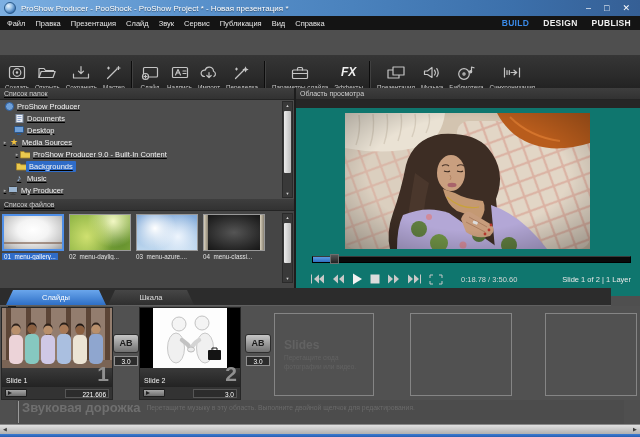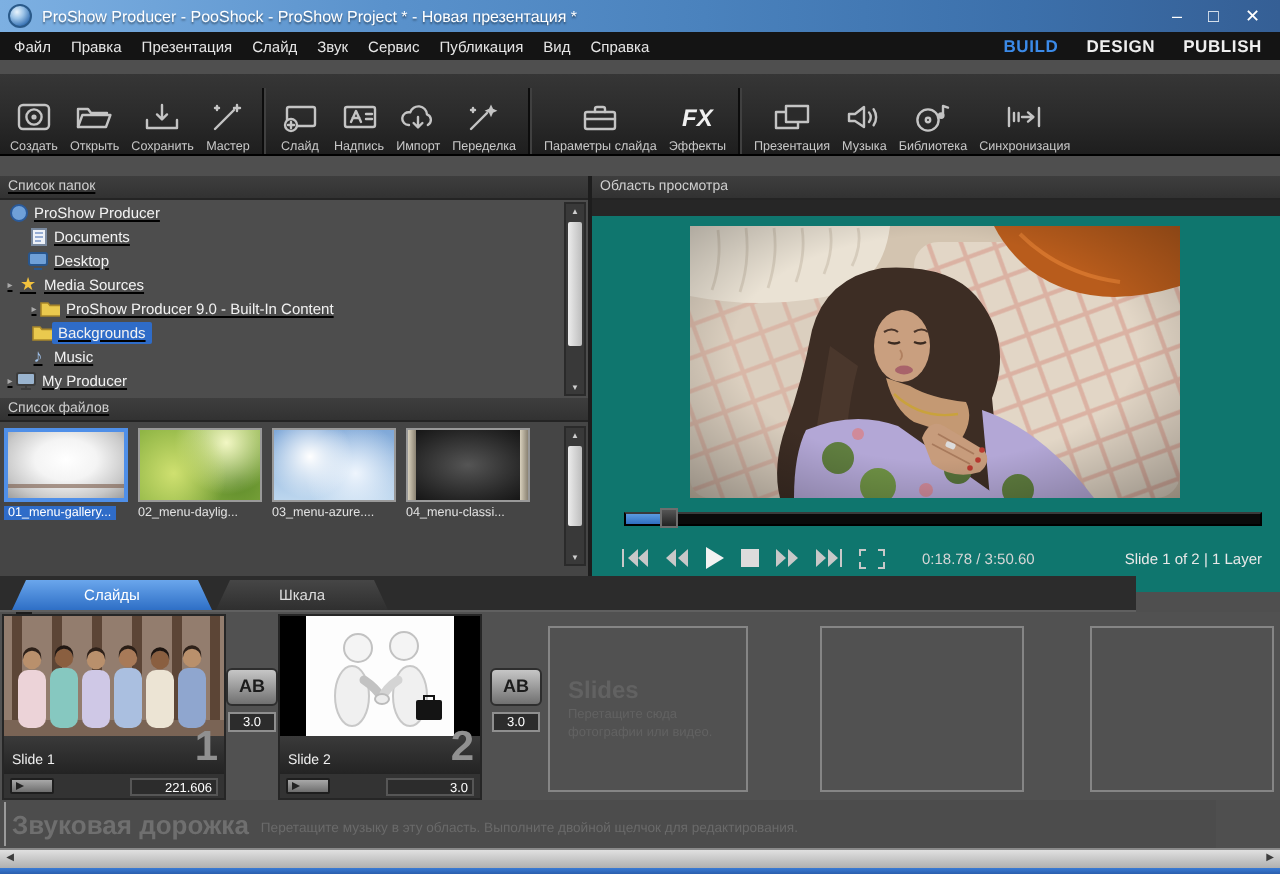--- a/index.html
+++ b/index.html
@@ -30,23 +30,23 @@
     background:linear-gradient(180deg,#323232,#262626);border-bottom:1px solid #161616;box-sizing:border-box;
     display:flex;align-items:flex-end;}
   .show-tab{margin-left:10px;height:14px;line-height:14px;padding:0 16px;font-size:7.5px;color:#fff;
     background:linear-gradient(180deg,#4e4e4e,#2f2f2f);
     clip-path:polygon(7px 0,calc(100% - 7px) 0,100% 100%,0 100%);}
   .newtab{width:11px;height:11px;margin:0 0 2px 7px;border:1px solid #5c5c5c;background:#323232;color:#c0c0c0;
     font-size:8px;line-height:10px;text-align:center;}
   .tab-summary{margin-left:auto;font-size:7px;color:#b2b2b2;padding:0 6px 4px 0;}
 
   
-  .toolbar{position:absolute;top:37px;left:0;width:640px;height:41px;
+  .toolbar{position:absolute;top:55px;left:0;width:640px;height:41px;
     background:linear-gradient(180deg,#363636 0%,#2a2a2a 55%,#1e1e1e 100%);border-bottom:1px solid #000;
-    box-sizing:border-box;display:flex;align-items:flex-end;padding:3px 2px 0 2px;}
+    box-sizing:border-box;display:flex;align-items:center;padding:3px 2px 0 2px;}
   .tbtn{display:flex;flex-direction:column;align-items:center;padding:0 3px;flex:0 0 auto;}
   .ticon{height:19px;display:flex;align-items:center;justify-content:center;}
   .ticon svg{stroke:#c4c4c4;fill:none;stroke-width:1.2;stroke-linecap:round;stroke-linejoin:round;}
   .tlabel{font-size:6.3px;color:#c8c8c8;margin-top:2px;white-space:nowrap;}
   .fx-glyph{font-size:12px;font-weight:bold;color:#f0f0f0;font-style:italic;}
   .tsep{width:1px;height:33px;background:#0c0c0c;border-right:1px solid #404040;margin:1px 3px 0 3px;flex:0 0 auto;}
 
   
   .main{position:absolute;top:88px;left:0;width:640px;height:200px;background:#262626;}
   .panel-header{height:12px;background:linear-gradient(180deg,#3e3e3e,#323232);border-bottom:1px solid #242424;
@@ -95,21 +95,21 @@
   .seek-progress{height:100%;background:linear-gradient(180deg,#5b9be0,#2f6fc0);}
   .seek-handle{position:absolute;left:17px;top:-3px;width:9px;height:10px;
     background:linear-gradient(180deg,#555,#222);border:1px solid #6e6e6e;box-sizing:border-box;}
   .transport{position:absolute;left:14px;right:9px;top:160px;height:22px;display:flex;align-items:center;}
   .tctl{display:flex;align-items:center;gap:7px;}
   .tctl svg{display:block;}
   .pv-time{margin-left:18px;font-size:7.5px;color:#d6d6d6;}
   .pv-info{margin-left:auto;font-size:7.5px;color:#e8e8e8;}
 
   
-  .slide-tabs{position:absolute;top:288px;left:0;width:568px;height:18px;background:#2c2c2c;
+  .slide-tabs{position:absolute;top:288px;left:0;width:611px;height:18px;background:#2c2c2c;
     border-bottom:1px solid #606060;box-sizing:border-box;display:flex;align-items:flex-end;}
   .stab{height:15px;line-height:15px;text-align:center;font-size:7.5px;
     clip-path:polygon(7px 0,calc(100% - 7px) 0,100% 100%,0 100%);}
   .stab.active{background:linear-gradient(180deg,#6aa6ec,#2e6fc6);color:#fff;width:100px;margin-left:6px;}
   .stab.inactive{background:linear-gradient(180deg,#464646,#2f2f2f);color:#dedede;width:86px;margin-left:2px;}
 
   .slide-strip{position:absolute;top:306px;left:0;width:640px;height:94px;background:#515151;overflow:hidden;}
   .ins-marker{position:absolute;left:8px;top:0;width:8px;height:10px;background:#1b1b1b;
     clip-path:polygon(0 0,100% 0,100% 55%,50% 100%,0 55%);}
   .slide-cell{position:absolute;top:2px;height:91px;background:#2e2e2e;box-shadow:0 0 0 1px #262626;}
@@ -126,22 +126,22 @@
   .trans{position:absolute;width:26px;text-align:center;}
   .trans-ab{width:24px;height:17px;margin:0 auto;background:linear-gradient(180deg,#c6c6c6,#707070);
     border:1px solid #2e2e2e;border-radius:3px;font-weight:bold;font-size:9px;color:#1c1c1c;line-height:17px;}
   .trans-dur{margin:3px auto 0;width:24px;height:10px;background:#2c2c2c;border:1px solid #8f8f8f;color:#fff;
     font-size:6.5px;line-height:10px;text-align:center;box-sizing:border-box;}
   .ph{position:absolute;top:7px;height:83px;border:1px solid #858585;box-sizing:border-box;padding:24px 0 0 9px;}
   .ph-title{font-size:12px;font-weight:bold;color:#626262;}
   .ph-line{font-size:6.5px;color:#626262;margin-top:2px;}
 
   
-  .soundtrack{position:absolute;top:400px;left:0;width:608px;height:24px;background:#4c4c4c;
-    display:flex;align-items:center;overflow:hidden;}
+  .soundtrack{position:absolute;top:400px;left:16px;width:608px;height:24px;background:#4c4c4c;
+    display:flex;overflow:hidden;}
   .snd-cursor{position:absolute;left:2px;top:1px;width:1px;height:22px;background:#9a9a9a;}
   .snd-title{font-size:13px;font-weight:bold;color:#6f6f6f;margin-left:6px;white-space:nowrap;}
   .snd-desc{font-size:6.8px;color:#6a6a6a;margin:4px 0 0 6px;white-space:nowrap;}
 
   
   .hscroll{position:absolute;top:424px;left:0;width:640px;height:10px;
     background:linear-gradient(180deg,#e0e0e0,#b0b0b0);border-top:1px solid #8a8a8a;box-sizing:border-box;}
   .harr{position:absolute;top:0;font-size:5px;line-height:9px;color:#3c3c3c;width:10px;text-align:center;}
   .bottom-edge{position:absolute;top:434px;left:0;width:640px;height:3px;background:linear-gradient(180deg,#3a7bd5,#2a5fae);}
 </style>

